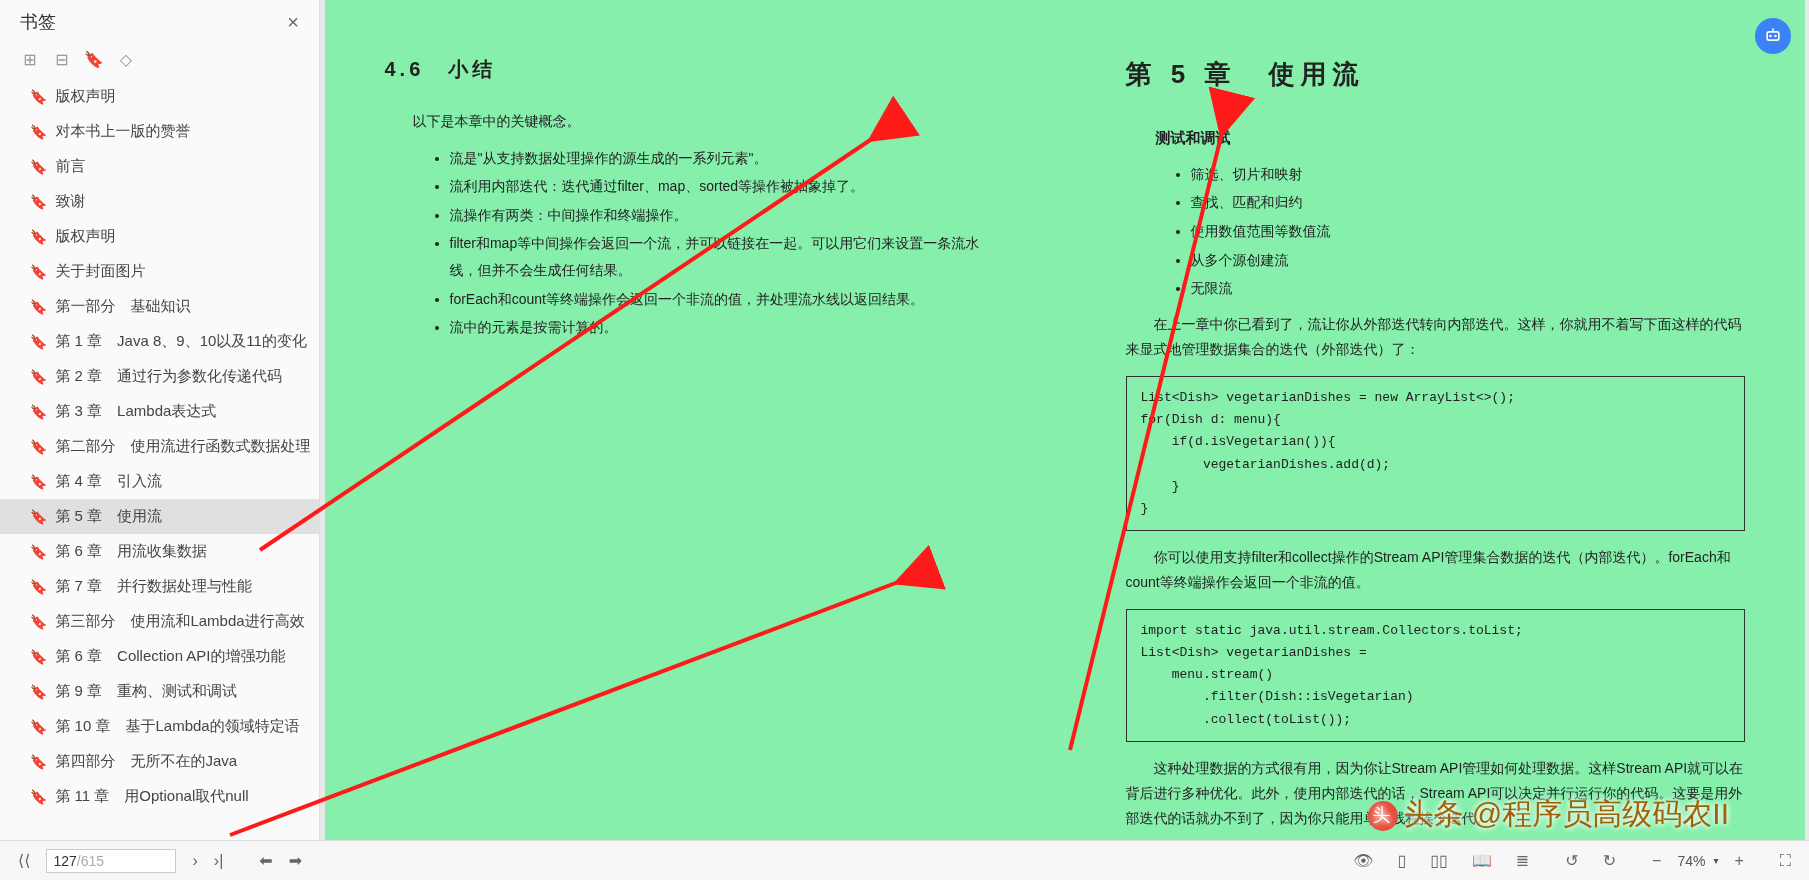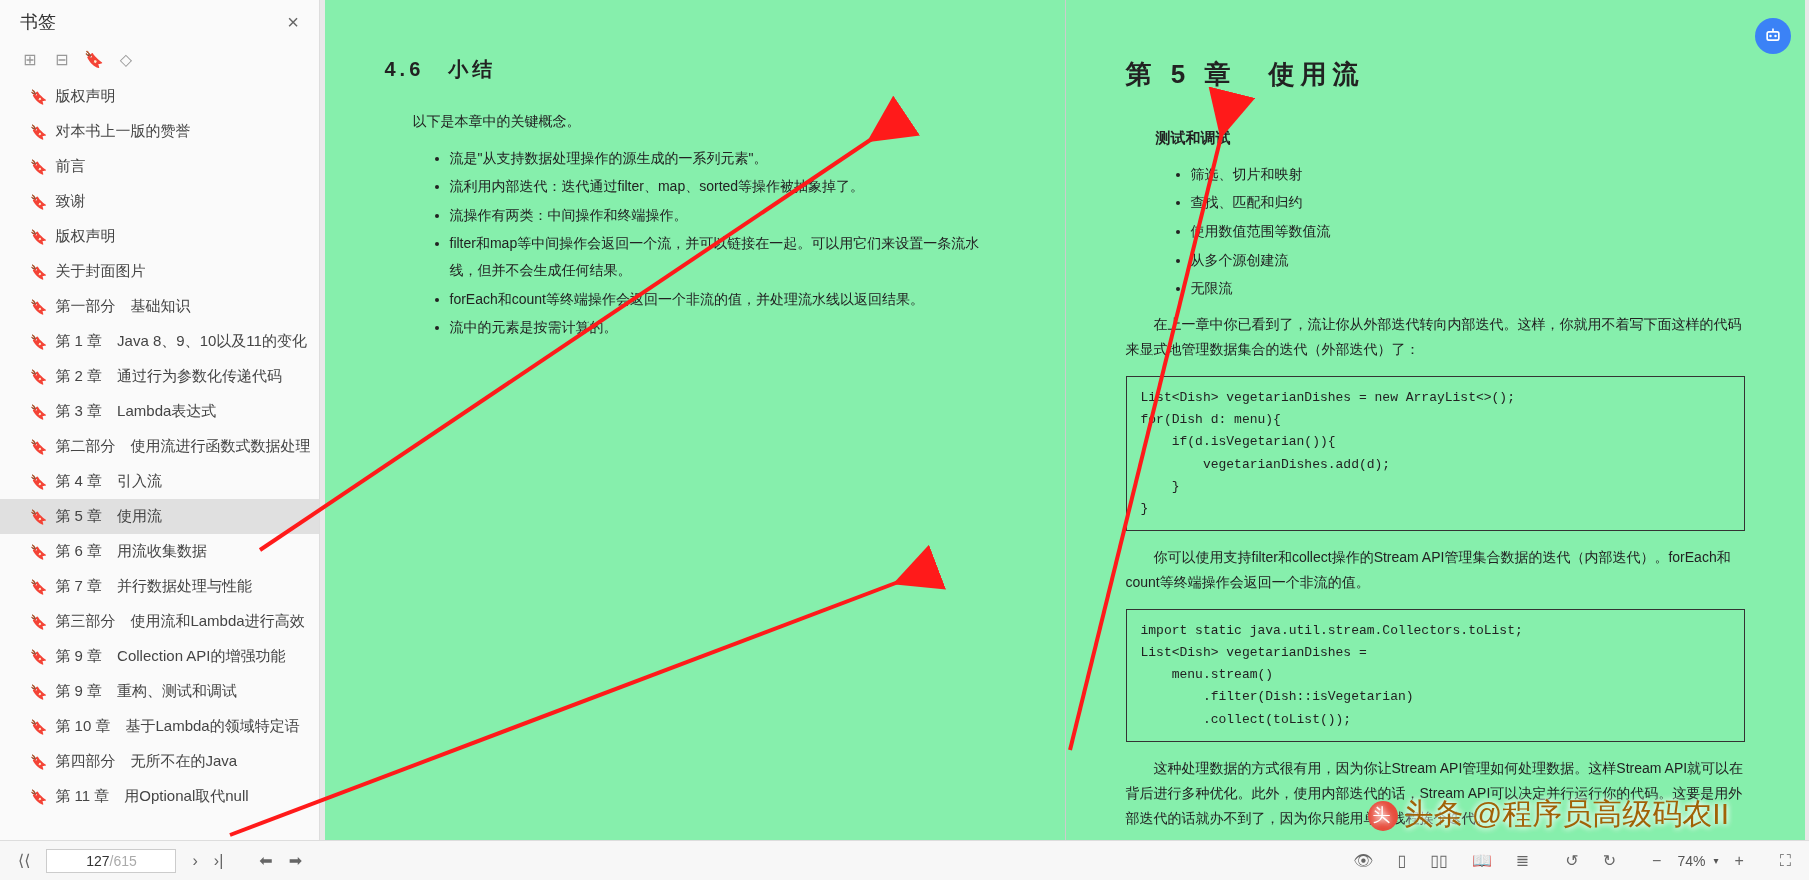--- a/index.html
+++ b/index.html
@@ -21,21 +21,21 @@
 .page-right { border-left: 1px solid #ccc; }
 .sec-title { font-size: 20px; font-weight: bold; margin-bottom: 20px; letter-spacing: 4px; }
 .ch-title { font-size: 26px; font-weight: bold; margin-bottom: 25px; letter-spacing: 6px; }
 .sub { font-weight: bold; margin: 10px 0 8px 30px; }
 .page ul { margin: 8px 0 8px 65px; }
 .page li { margin-bottom: 2px; }
 .para { margin: 10px 0; text-indent: 2em; font-size: 14px; line-height: 1.8; }
 .codebox { border: 1px solid #333; padding: 10px 14px; margin: 14px 0; font-family: "Courier New", monospace; font-size: 13px; line-height: 1.7; white-space: pre; }
 
 .bottombar { position: absolute; left: 0; bottom: 0; width: 100%; height: 40px; background: #f7f7f7; border-top: 1px solid #ddd; display: flex; align-items: center; padding: 0 10px; font-size: 14px; color: #555; }
-.page-box { width: 130px; text-align: center; border: 1px solid #ccc; padding: 3px 6px; background: white; margin: 0 8px; }
+.page-box { width: 130px; border: 1px solid #ccc; padding: 3px 6px; background: white; margin: 0 8px; }
 .bb-btn { padding: 0 8px; cursor: pointer; color: #666; font-size: 16px; }
 .spacer { flex: 1; }
 .zoom-group { display: flex; align-items: center; gap: 8px; }
 
 .floating-btn { position: absolute; right: 18px; top: 18px; width: 36px; height: 36px; border-radius: 50%; background: #3b82f6; display: flex; align-items: center; justify-content: center; color: white; font-size: 18px; cursor: pointer; }
 
 .arrow { position: absolute; pointer-events: none; }
 .arrow svg { overflow: visible; }
 
 .watermark { position: absolute; right: 80px; bottom: 45px; font-size: 30px; color: #a16207; font-weight: 500; text-shadow: 0 0 6px white, 0 0 6px white; pointer-events: none; }
@@ -116,21 +116,21 @@
       <div class="bookmark-item">
         <span class="bookmark-icon">🔖</span>
         <span>第 7 章　并行数据处理与性能</span>
       </div>
       <div class="bookmark-item">
         <span class="bookmark-icon">🔖</span>
         <span>第三部分　使用流和Lambda进行高效</span>
       </div>
       <div class="bookmark-item">
         <span class="bookmark-icon">🔖</span>
-        <span>第 9 章　Collection API的增强功能</span>
+        <span>第 6 章　Collection API的增强功能</span>
       </div>
       <div class="bookmark-item">
         <span class="bookmark-icon">🔖</span>
         <span>第 9 章　重构、测试和调试</span>
       </div>
       <div class="bookmark-item">
         <span class="bookmark-icon">🔖</span>
         <span>第 10 章　基于Lambda的领域特定语</span>
       </div>
       <div class="bookmark-item">

